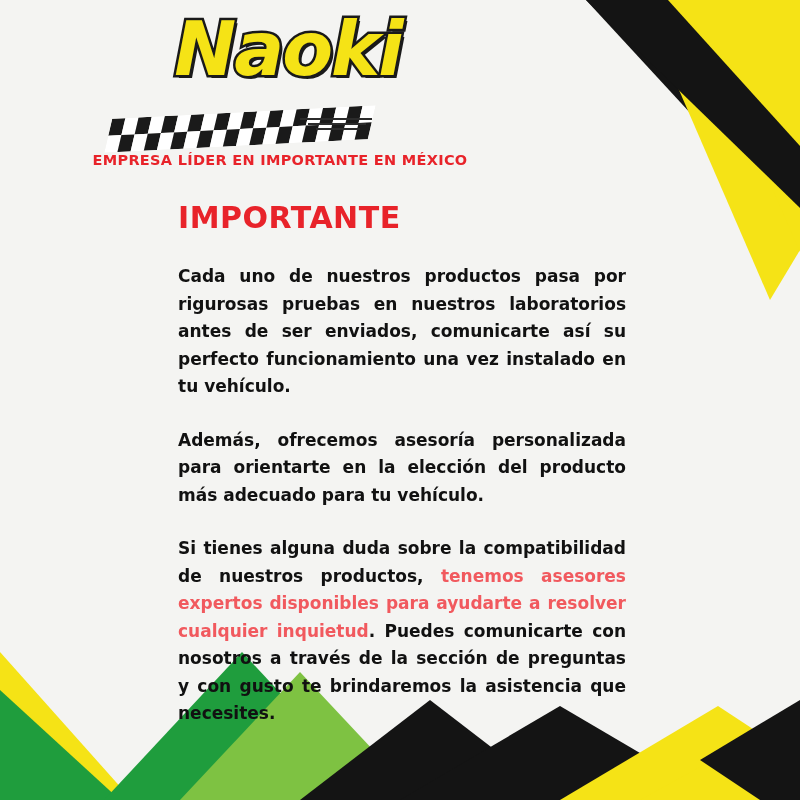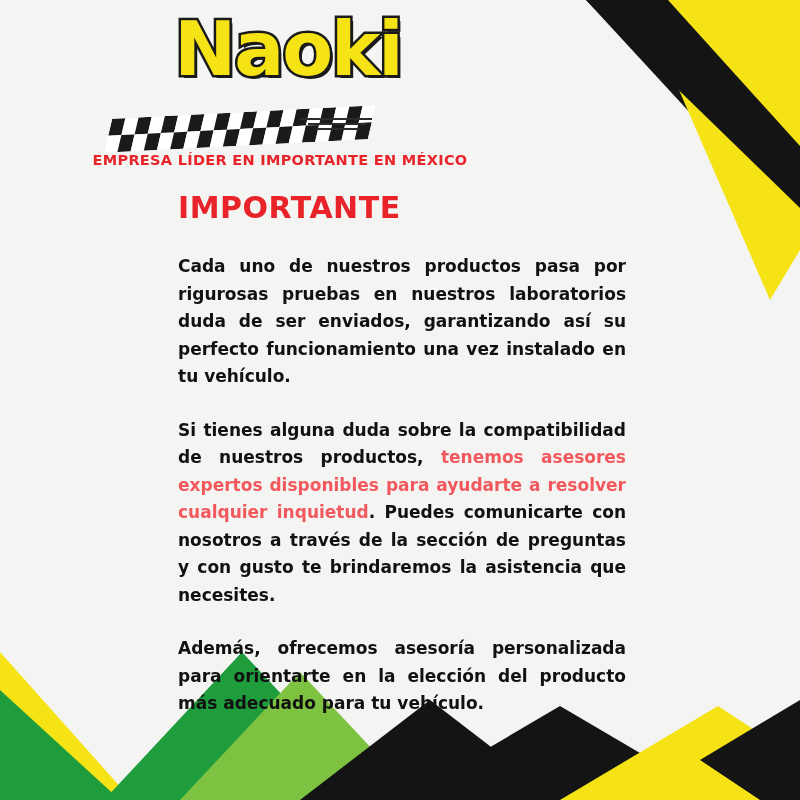--- a/index.html
+++ b/index.html
@@ -46,20 +46,21 @@
     top: 8px;
     width: 360px;
     text-align: center;
   }
 
   .logo-word {
     position: relative;
     font-family: "DejaVu Sans", sans-serif;
     font-size: 74px;
     font-weight: bold;
+    font-style: italic;
     letter-spacing: -2px;
     line-height: 1;
     color: #f5e316;
     -webkit-text-stroke: 5px #1a1a1a;
     paint-order: stroke fill;
     margin: 0;
     padding: 4px 0 0 0;
     text-shadow:
       3px 3px 0 #1a1a1a,
       -1px -1px 0 #1a1a1a;
@@ -126,21 +127,21 @@
     top: 190px;
     width: 448px;
   }
 
   .title {
     font-family: "DejaVu Sans", sans-serif;
     font-size: 30px;
     font-weight: bold;
     color: #e8232a;
     letter-spacing: 0.5px;
-    margin: 0 0 28px 0;
+    margin: 10px 0 28px 0;
   }
 
   .para {
     font-family: "DejaVu Sans", sans-serif;
     font-size: 17px;
     font-weight: bold;
     color: #111111;
     line-height: 1.62;
     text-align: justify;
     margin: 0 0 26px 0;
@@ -234,23 +235,23 @@
       <div class="tail-line" style="width:44px;margin-left:16px"></div>
     </div>
 
     <div class="tagline">EMPRESA LÍDER  EN IMPORTANTE EN MÉXICO</div>
   </div>
 
   <div class="content">
     <h1 class="title">IMPORTANTE</h1>
 
     <p class="para">
-      <span>Cada uno de nuestros productos pasa por rigurosas pruebas en nuestros laboratorios duda de ser enviados, garantizando así su perfecto funcionamiento una vez instalado en tu vehículo.</span>
+      <span>Cada uno de nuestros productos pasa por rigurosas pruebas en nuestros laboratorios antes de ser enviados, comunicarte así su perfecto funcionamiento una vez instalado en tu vehículo.</span>
     </p>
-
-    <p class="para"><span>Si tienes alguna duda sobre la compatibilidad de nuestros productos, </span><span class="hl">tenemos asesores expertos disponibles para ayudarte a resolver cualquier inquietud</span><span>. Puedes comunicarte con nosotros a través de la sección de preguntas y con gusto te brindaremos la asistencia que necesites.</span></p>
 
     <p class="para">
       <span>Además, ofrecemos asesoría personalizada para orientarte en la elección del producto más adecuado para tu vehículo.</span>
     </p>
+
+    <p class="para"><span>Si tienes alguna duda sobre la compatibilidad de nuestros productos, </span><span class="hl">tenemos asesores expertos disponibles para ayudarte a resolver cualquier inquietud</span><span>. Puedes comunicarte con nosotros a través de la sección de preguntas y con gusto te brindaremos la asistencia que necesites.</span></p>
   </div>
 
 </div>
 
 </body></html>

